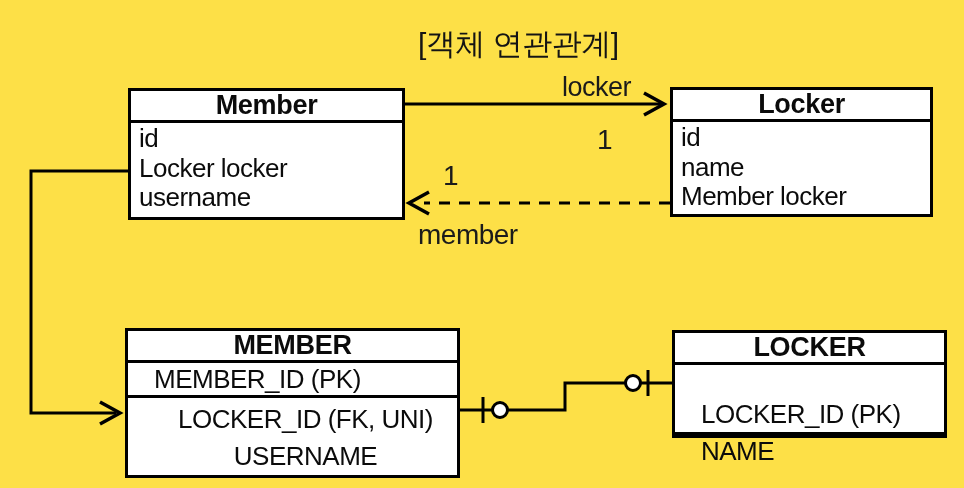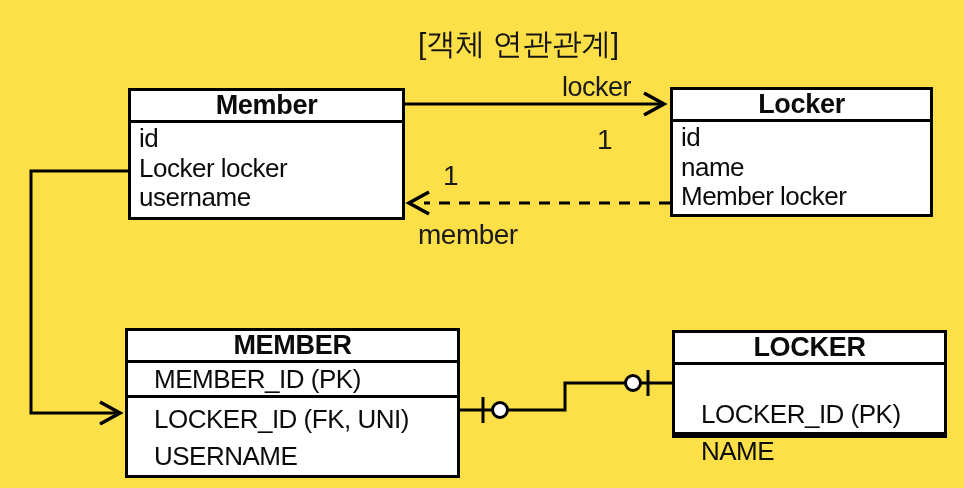--- a/index.html
+++ b/index.html
@@ -76,21 +76,21 @@
     <div class="class-body">
       <div class="field">id</div>
       <div class="field">name</div>
       <div class="field bold">Member locker</div>
     </div>
   </div>
 
   <div class="box" style="left:125px;top:328px;width:335px;height:150px;">
     <div class="hdr tbl-hdr">MEMBER</div>
     <div class="tbl-row sep" style="line-height:32px;height:32px;">MEMBER_ID (PK)</div>
-    <div style="padding-top:3px;">
+    <div style="padding-top:3px;text-align:center;">
       <div class="tbl-row bold" style="line-height:37px;">LOCKER_ID (FK, UNI)</div>
       <div class="tbl-row" style="line-height:36px;">USERNAME</div>
     </div>
   </div>
 
   <div class="box" style="left:672px;top:330px;width:275px;height:108px;">
     <div class="hdr tbl-hdr">LOCKER</div>
     <div class="tbl-row sep" style="line-height:35px;height:35px;margin-top:32px;">LOCKER_ID (PK)</div>
     <div class="tbl-row" style="line-height:32px;">NAME</div>
   </div>

